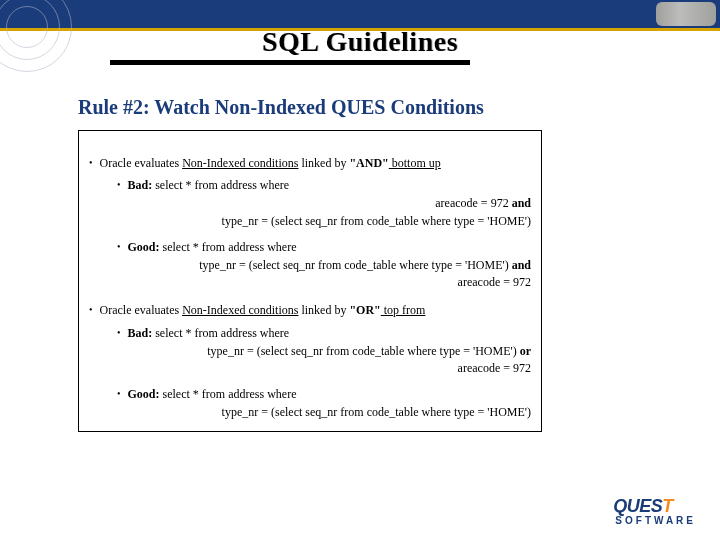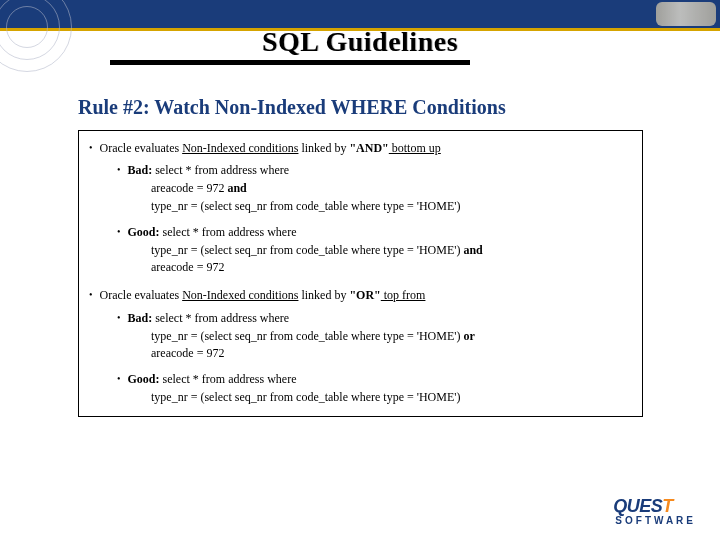--- a/index.html
+++ b/index.html
@@ -78,30 +78,30 @@
     top: 96px;
     left: 78px;
     font-size: 20px;
     font-weight: bold;
     color: #1a3c7a;
   }
   .content-box {
     position: absolute;
     top: 130px;
     left: 78px;
-    width: 565px;
+    width: 464px;
     border: 1px solid #000;
-    padding: 5px 10px 10px 10px;
+    padding: 20px 10px 10px 10px;
     font-size: 12px;
     line-height: 1.35;
     color: #000;
   }
   .L0 { margin: 4px 0 6px 0; }
   .L1 { margin: 4px 0 2px 28px; }
-  .line { margin: 1px 0 1px 62px; white-space: nowrap; }
+  .line { margin: 1px 0 1px 62px; white-space: nowrap; text-align: right; }
   .dot::before {
     content: "•";
     font-size: 10px;
     margin-right: 4px;
     position: relative;
     top: -1px;
   }
   .b { font-weight: bold; }
   .u { text-decoration: underline; }
   .footer-logo {
@@ -138,21 +138,21 @@
     <div class="ring r2"></div>
     <div class="ring r3"></div>
 </div>
 <div class="corner-face">
   <div class="eye-strip"></div>
 </div>
 
 <div class="slide-title">SQL Guidelines</div>
 <div class="title-underline"></div>
 
-<div class="subtitle">Rule #2: Watch Non-Indexed WHERE Conditions</div>
+<div class="subtitle">Rule #2: Watch Non-Indexed QUES Conditions</div>
 
 <div class="content-box">
 
   <div class="L0 dot">
     <span>Oracle evaluates </span><span class="u">Non-Indexed conditions</span><span> linked by </span><span class="b">"AND"</span><span class="u"> bottom up</span>
   </div>
 
   <div class="L1 dot">
     <span class="b">Bad:</span><span> select * from address where</span>
   </div>

